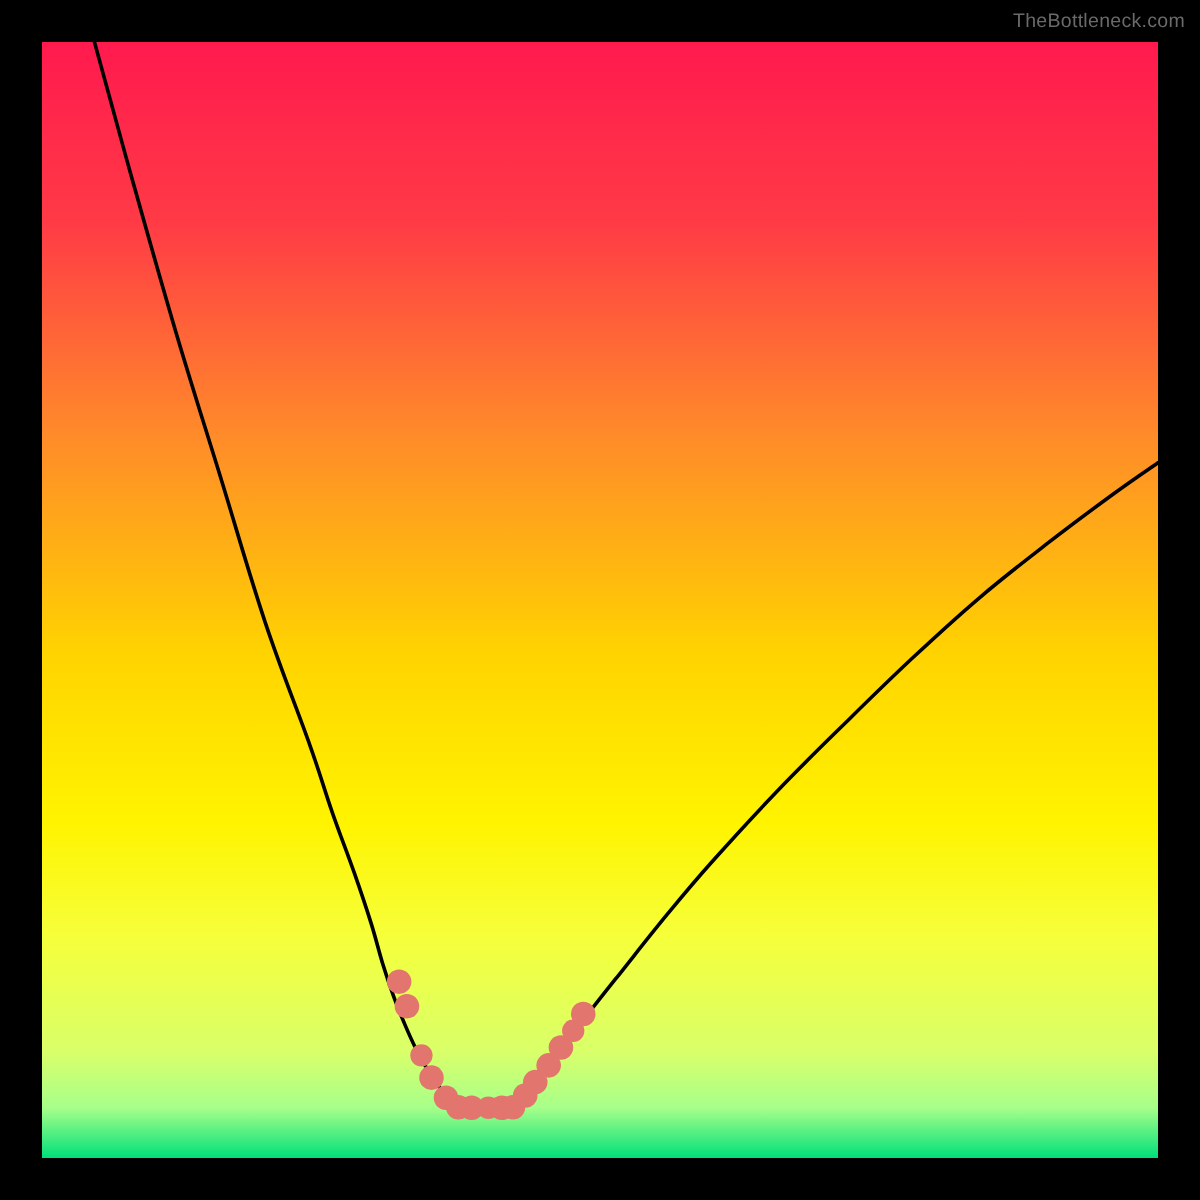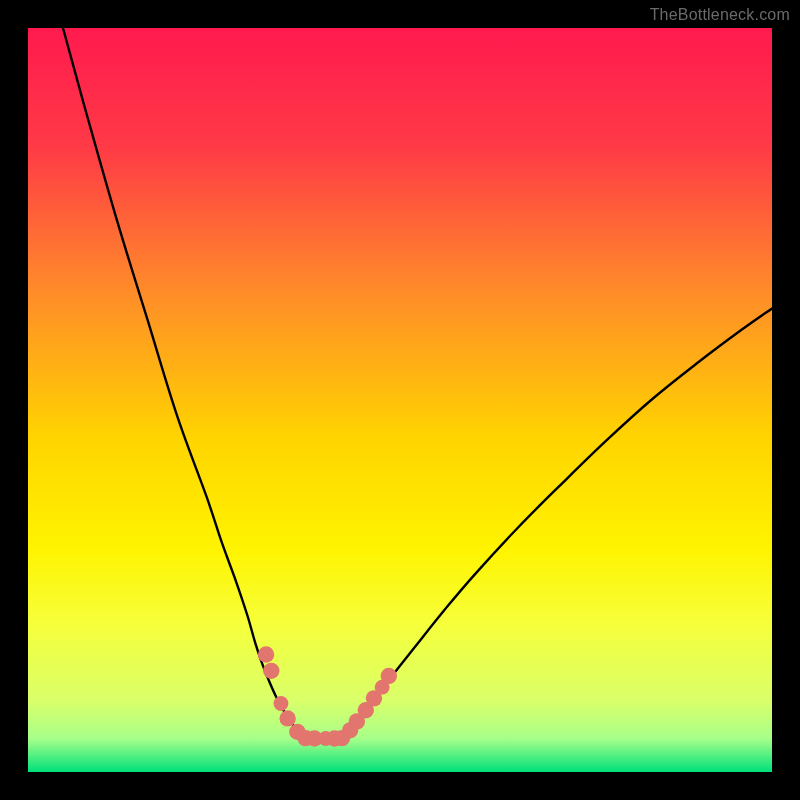--- a/index.html
+++ b/index.html
@@ -23,21 +23,21 @@
     top: 28px;
     width: 744px;
     height: 744px;
     overflow: hidden;
   }
   .watermark {
     position: absolute;
     top: 6px;
     right: 10px;
     color: #6a6a6a;
-    font-size: 16px;
+    font-size: 13px;
     font-weight: 500;
     letter-spacing: 0.2px;
     user-select: none;
   }
   svg { display:block; }
 </style>
 </head>
 <body>
 
 <div class="frame">

